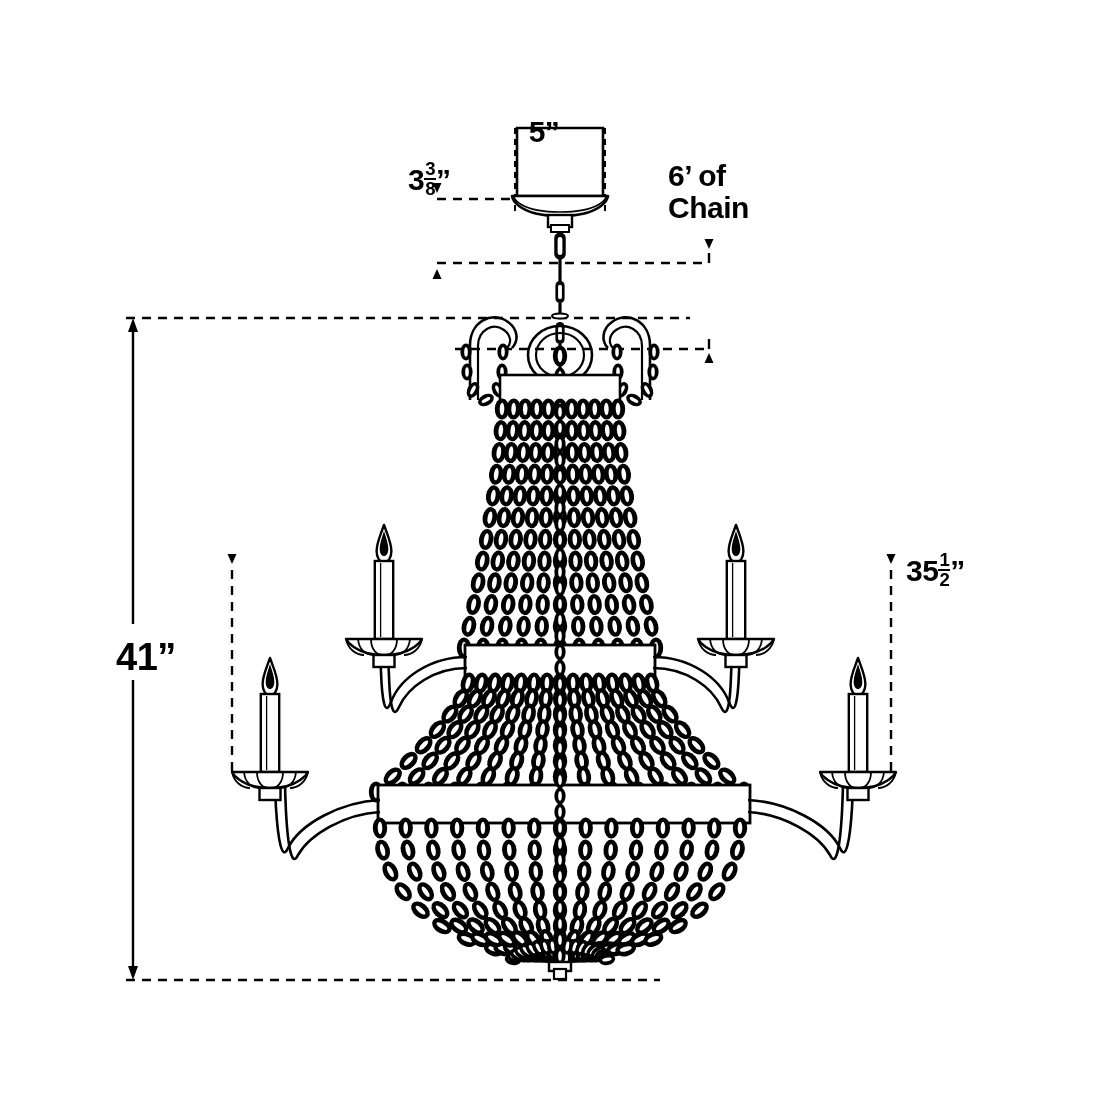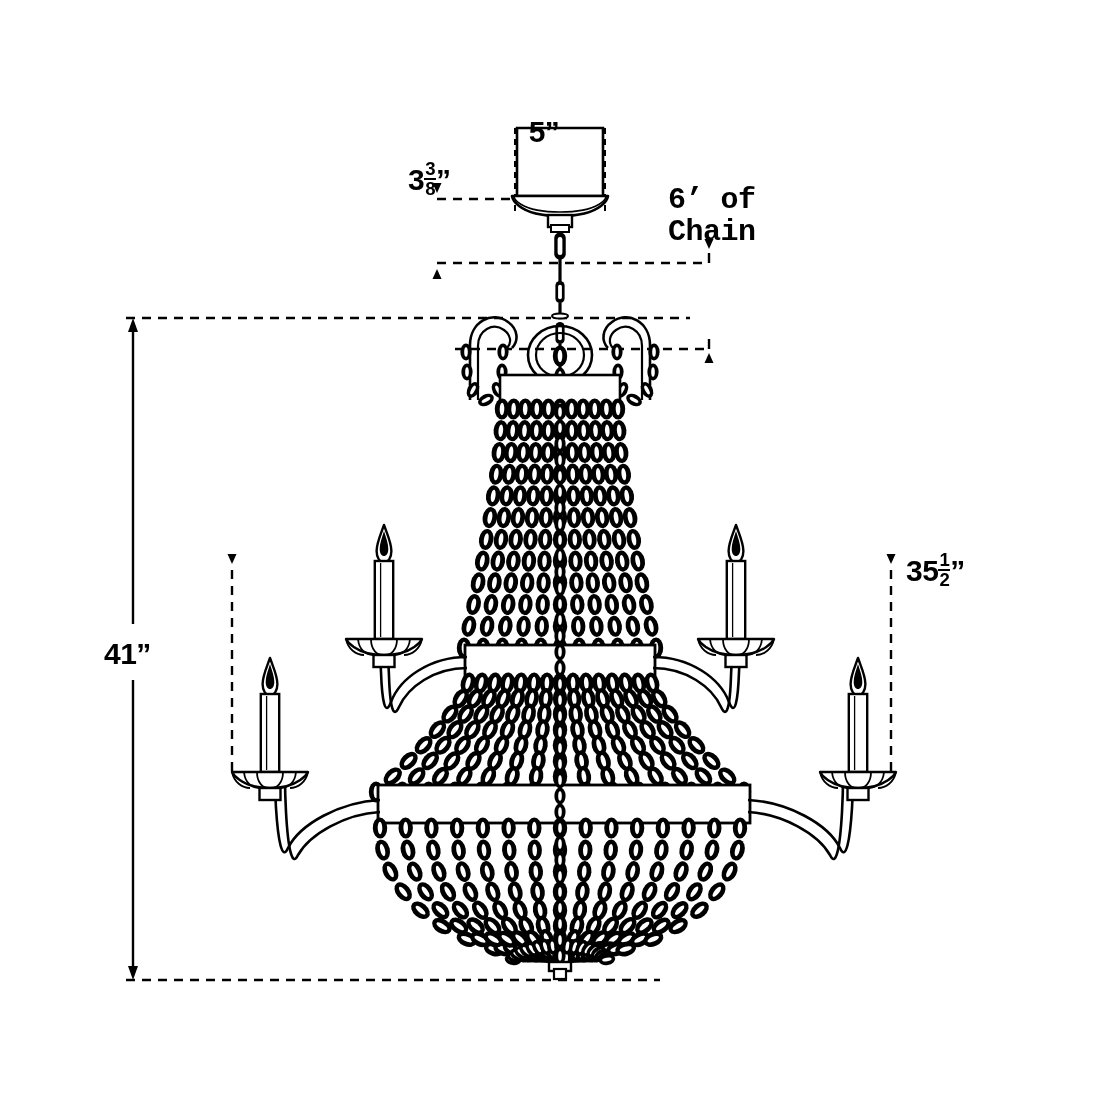--- a/index.html
+++ b/index.html
@@ -15,22 +15,22 @@
     position:absolute;
     font-family:"Liberation Sans","DejaVu Sans",sans-serif;
     font-weight:bold;
     color:#000;
     white-space:nowrap;
     line-height:1.05;
     letter-spacing:-0.5px;
   }
   #lbl-width{left:544px;top:116px;font-size:30px;transform:translateX(-50%);}
   #lbl-canopy{left:408px;top:160px;font-size:30px;}
-  #lbl-chain{left:668px;top:185px;font-size:30px;line-height:1.06;font-family:Liberation Mono, monospace;}
-  #lbl-height{left:104px;top:638px;font-size:30px;}
+  #lbl-chain{left:668px;top:160px;font-size:30px;line-height:1.06;}
+  #lbl-height{left:116px;top:638px;font-size:38px;}
   #lbl-spread{left:906px;top:551px;font-size:30px;}
   .frac{display:inline-block;vertical-align:-0.08em;font-size:0.62em;line-height:1;text-align:center;position:relative;top:-0.02em;}
   .frac .num{display:block;border-bottom:2px solid #000;padding:0 1px;}
   .frac .den{display:block;padding:0 1px;}
   .fracwrap{display:inline-flex;align-items:center;}
 </style>
 </head>
 <body>
 
 <div id="stage">

